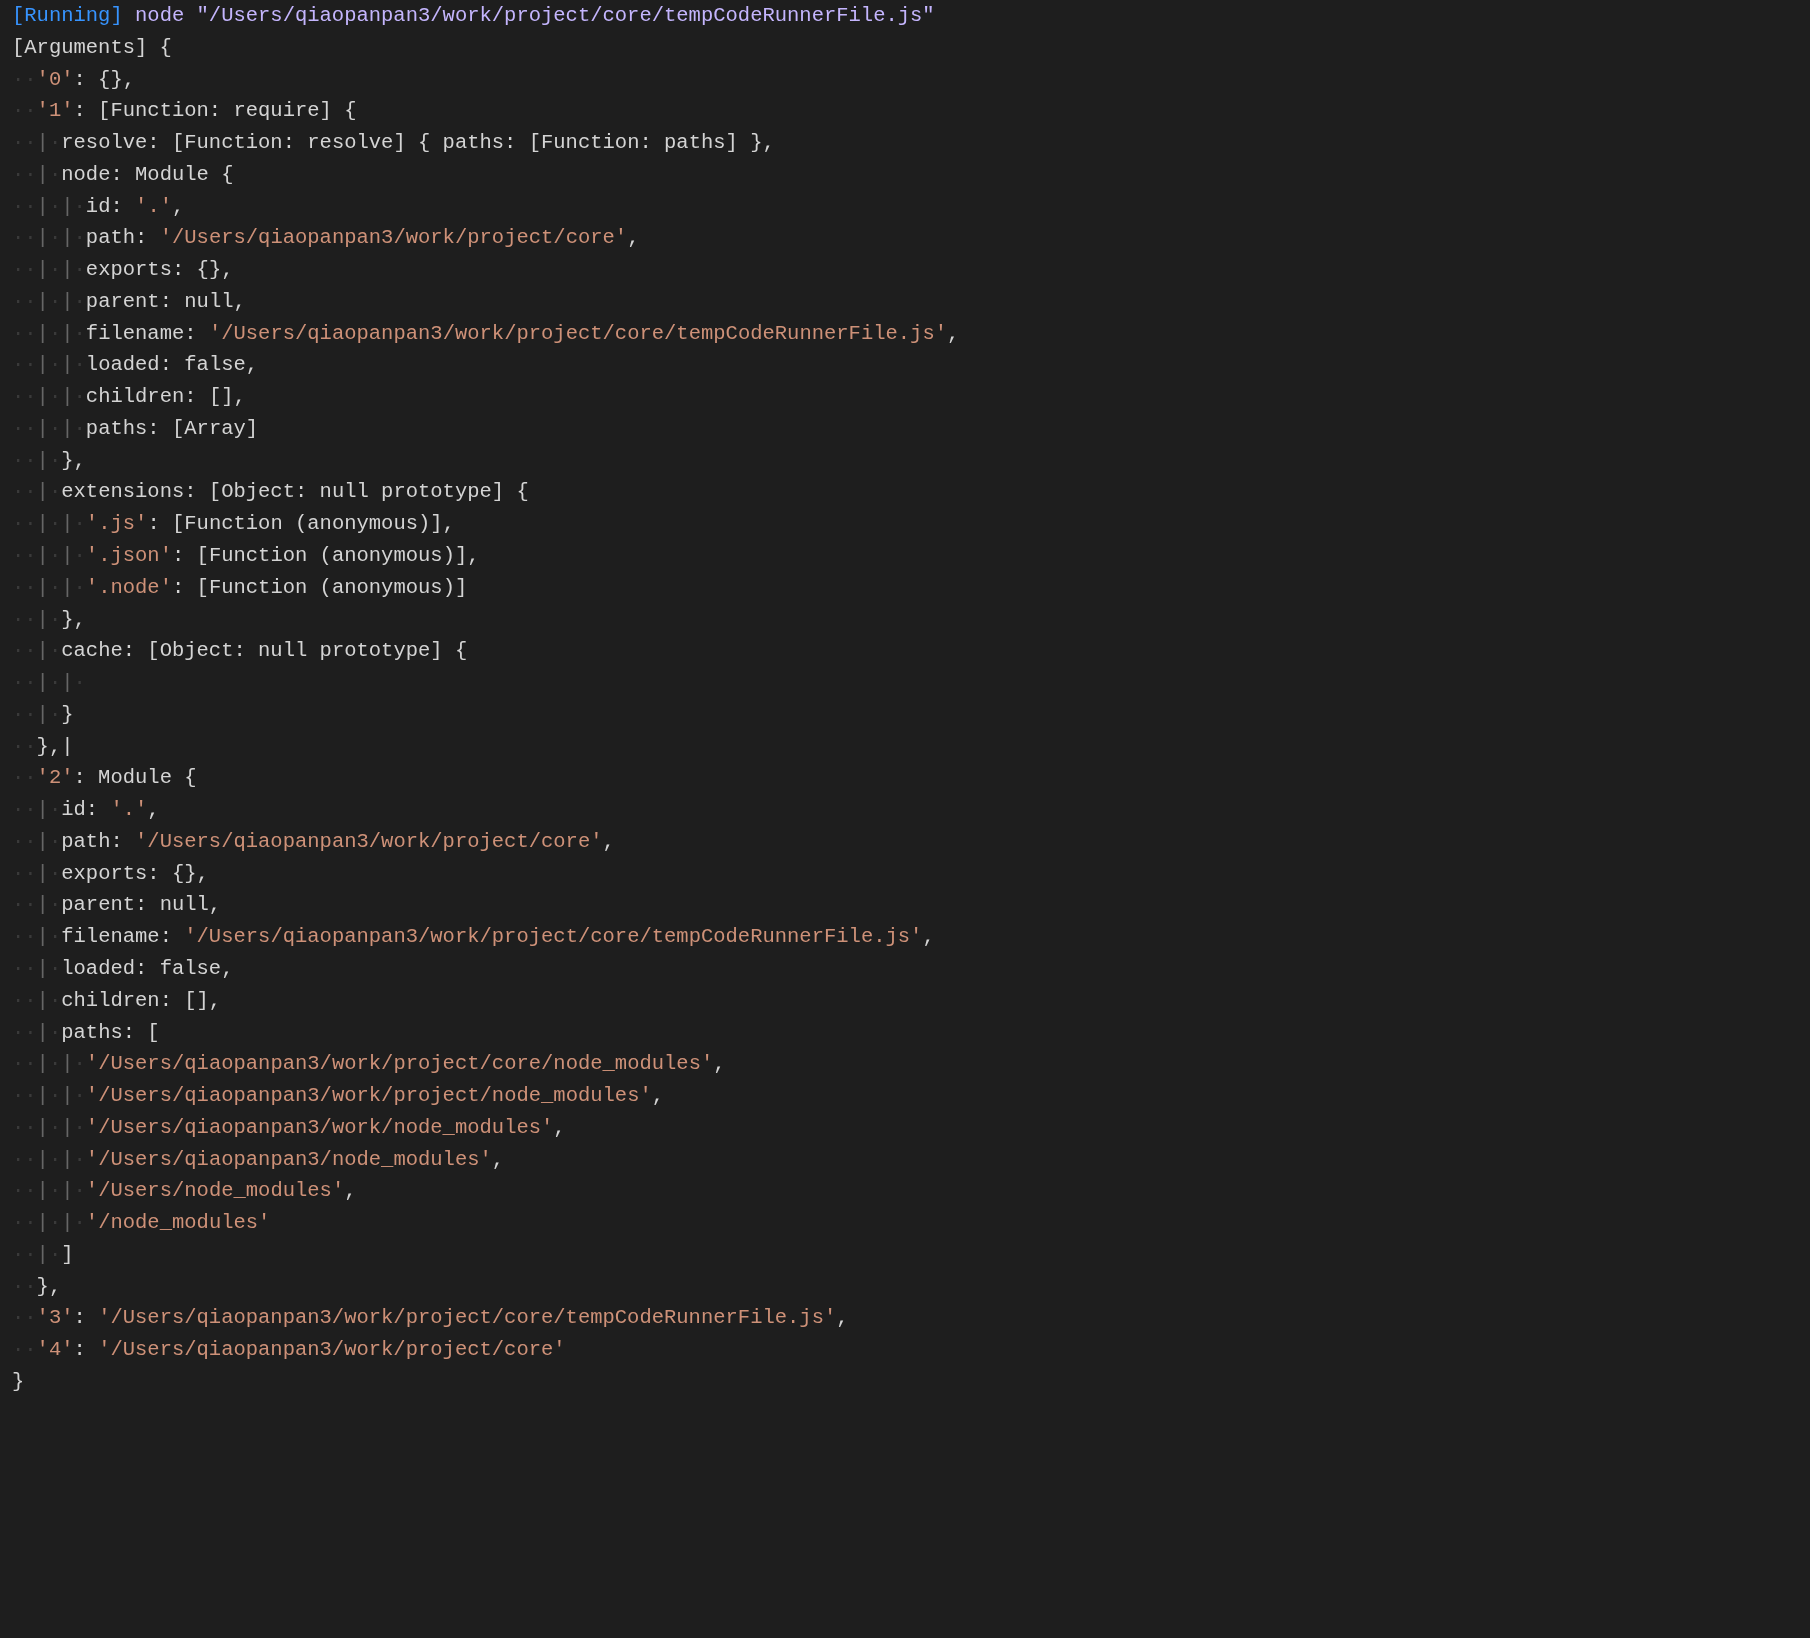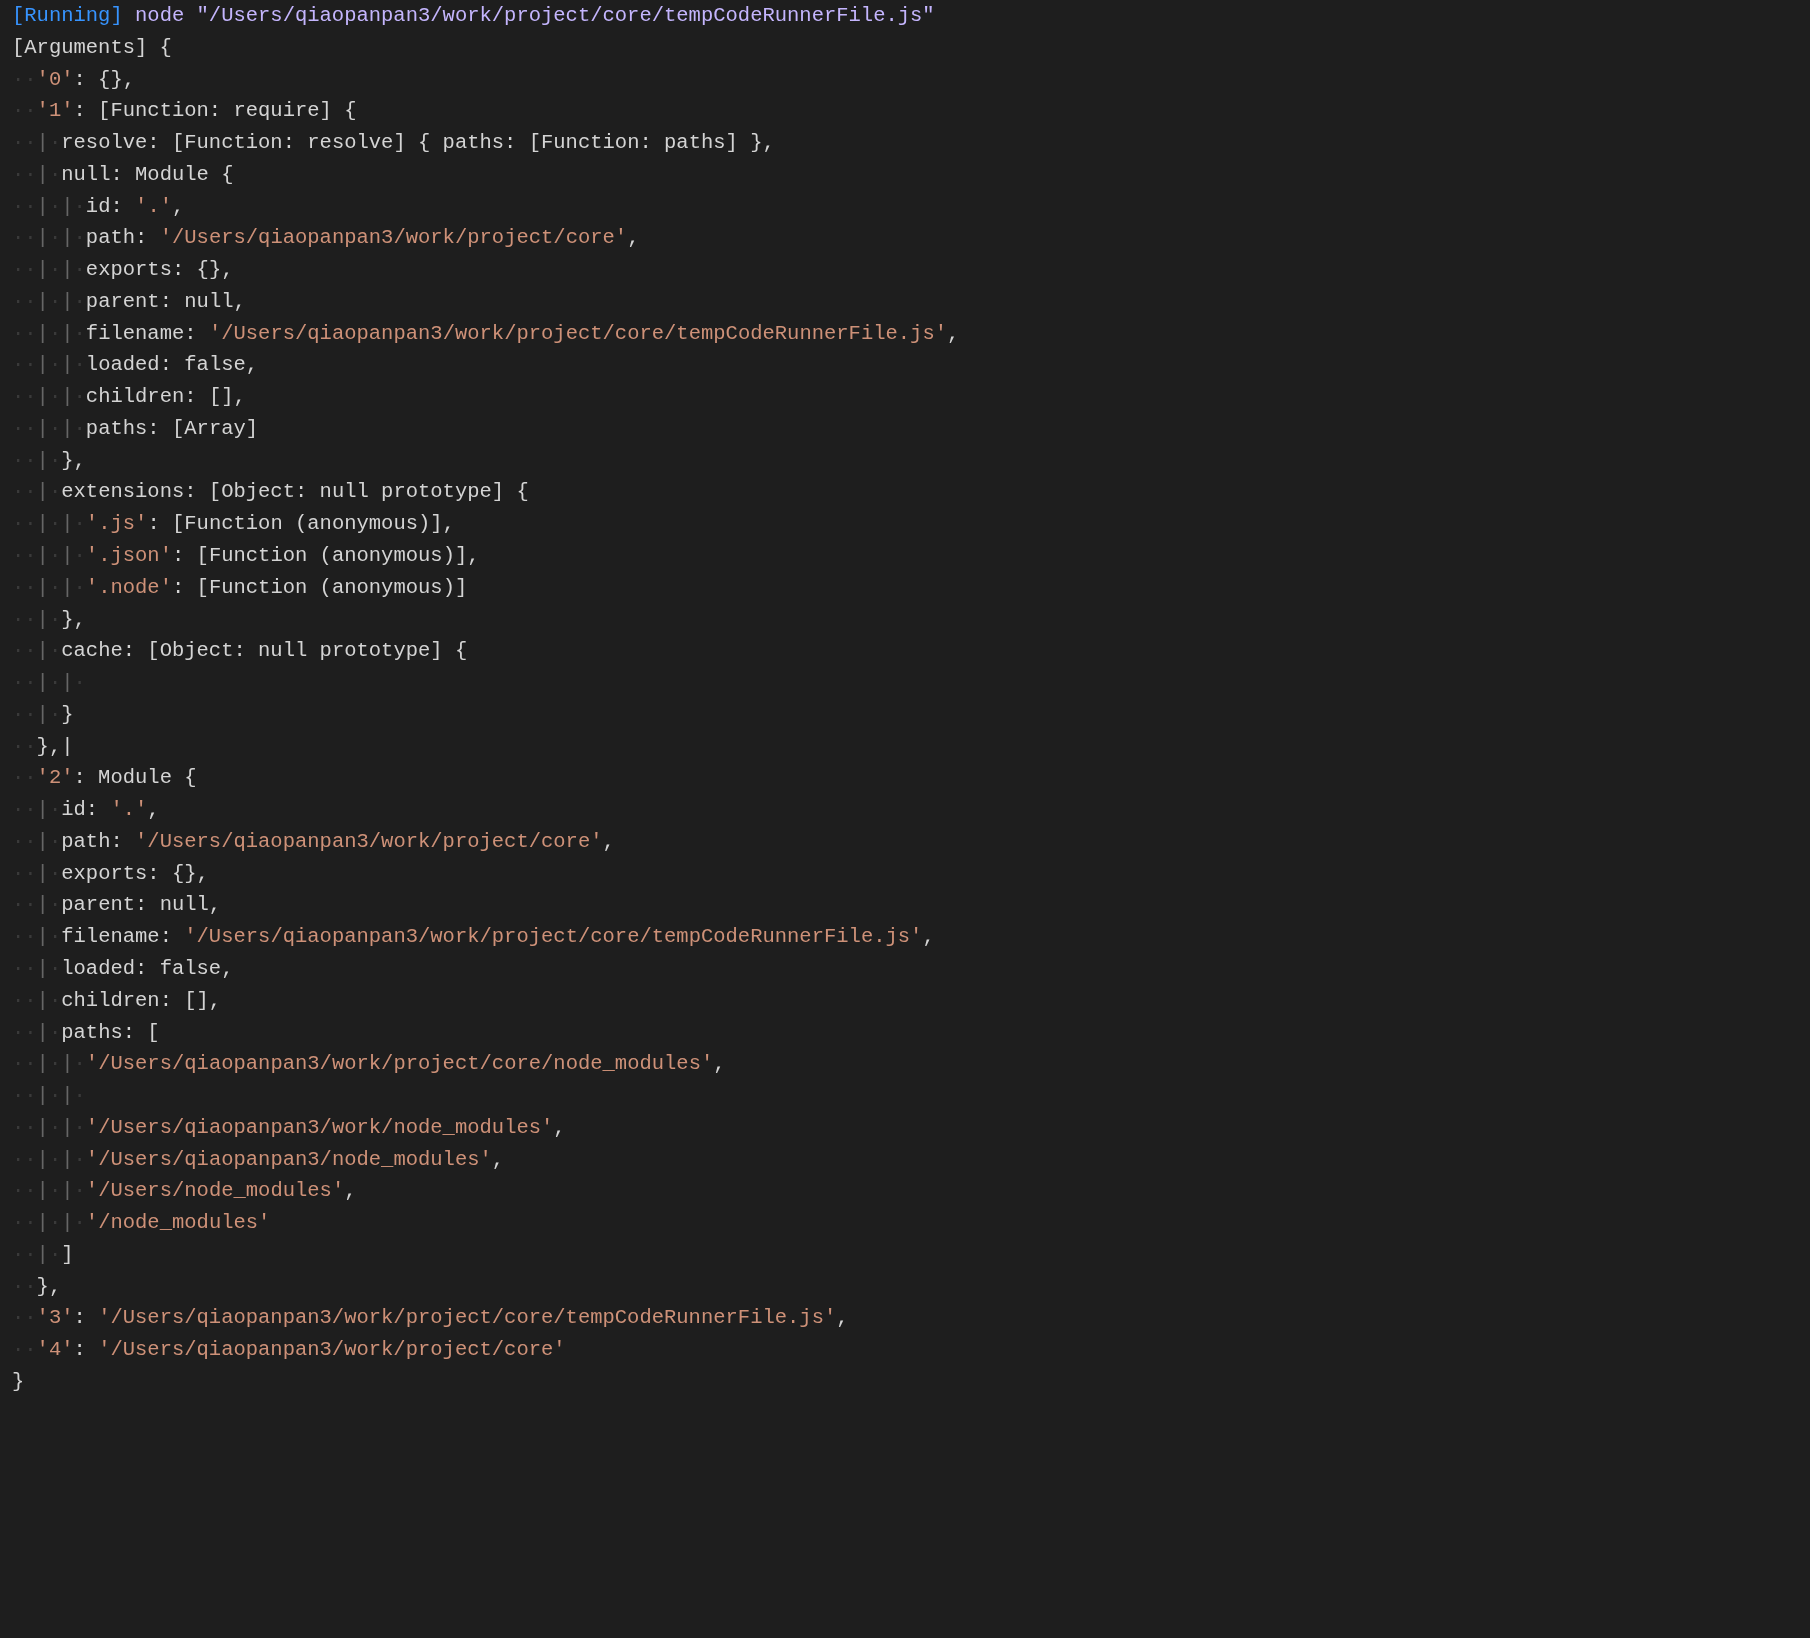--- a/index.html
+++ b/index.html
@@ -58,21 +58,21 @@
 
 <div class="terminal">
   <div class="line">
     <span class="running-tag">[Running]</span><span> </span><span class="cmd">node "/Users/qiaopanpan3/work/project/core/tempCodeRunnerFile.js"</span>
   </div>
   <div id="output-lines">
       <div class="line"><span class="content">[Arguments] {</span></div>
       <div class="line"><span class="guides">··</span><span class="content"><span class="str">'0'</span>: {},</span></div>
       <div class="line"><span class="guides">··</span><span class="content"><span class="str">'1'</span>: [Function: require] {</span></div>
       <div class="line"><span class="guides">··<span class="guide-bar">|</span>·</span><span class="content">resolve: [Function: resolve] { paths: [Function: paths] },</span></div>
-      <div class="line"><span class="guides">··<span class="guide-bar">|</span>·</span><span class="content">null: Module {</span></div>
+      <div class="line"><span class="guides">··<span class="guide-bar">|</span>·</span><span class="content">node: Module {</span></div>
       <div class="line"><span class="guides">··<span class="guide-bar">|</span>·<span class="guide-bar">|</span>·</span><span class="content">id: <span class="str">'.'</span>,</span></div>
       <div class="line"><span class="guides">··<span class="guide-bar">|</span>·<span class="guide-bar">|</span>·</span><span class="content">path: <span class="str">'/Users/qiaopanpan3/work/project/core'</span>,</span></div>
       <div class="line"><span class="guides">··<span class="guide-bar">|</span>·<span class="guide-bar">|</span>·</span><span class="content">exports: {},</span></div>
       <div class="line"><span class="guides">··<span class="guide-bar">|</span>·<span class="guide-bar">|</span>·</span><span class="content">parent: null,</span></div>
       <div class="line"><span class="guides">··<span class="guide-bar">|</span>·<span class="guide-bar">|</span>·</span><span class="content">filename: <span class="str">'/Users/qiaopanpan3/work/project/core/tempCodeRunnerFile.js'</span>,</span></div>
       <div class="line"><span class="guides">··<span class="guide-bar">|</span>·<span class="guide-bar">|</span>·</span><span class="content">loaded: false,</span></div>
       <div class="line"><span class="guides">··<span class="guide-bar">|</span>·<span class="guide-bar">|</span>·</span><span class="content">children: [],</span></div>
       <div class="line"><span class="guides">··<span class="guide-bar">|</span>·<span class="guide-bar">|</span>·</span><span class="content">paths: [Array]</span></div>
       <div class="line"><span class="guides">··<span class="guide-bar">|</span>·</span><span class="content">},</span></div>
       <div class="line"><span class="guides">··<span class="guide-bar">|</span>·</span><span class="content">extensions: [Object: null prototype] {</span></div>
@@ -87,21 +87,21 @@
       <div class="line"><span class="guides">··</span><span class="content"><span class="str">'2'</span>: Module {</span></div>
       <div class="line"><span class="guides">··<span class="guide-bar">|</span>·</span><span class="content">id: <span class="str">'.'</span>,</span></div>
       <div class="line"><span class="guides">··<span class="guide-bar">|</span>·</span><span class="content">path: <span class="str">'/Users/qiaopanpan3/work/project/core'</span>,</span></div>
       <div class="line"><span class="guides">··<span class="guide-bar">|</span>·</span><span class="content">exports: {},</span></div>
       <div class="line"><span class="guides">··<span class="guide-bar">|</span>·</span><span class="content">parent: null,</span></div>
       <div class="line"><span class="guides">··<span class="guide-bar">|</span>·</span><span class="content">filename: <span class="str">'/Users/qiaopanpan3/work/project/core/tempCodeRunnerFile.js'</span>,</span></div>
       <div class="line"><span class="guides">··<span class="guide-bar">|</span>·</span><span class="content">loaded: false,</span></div>
       <div class="line"><span class="guides">··<span class="guide-bar">|</span>·</span><span class="content">children: [],</span></div>
       <div class="line"><span class="guides">··<span class="guide-bar">|</span>·</span><span class="content">paths: [</span></div>
       <div class="line"><span class="guides">··<span class="guide-bar">|</span>·<span class="guide-bar">|</span>·</span><span class="content"><span class="str">'/Users/qiaopanpan3/work/project/core/node_modules'</span>,</span></div>
-      <div class="line"><span class="guides">··<span class="guide-bar">|</span>·<span class="guide-bar">|</span>·</span></div>
+      <div class="line"><span class="guides">··<span class="guide-bar">|</span>·<span class="guide-bar">|</span>·</span><span class="content"><span class="str">'/Users/qiaopanpan3/work/project/node_modules'</span>,</span></div>
       <div class="line"><span class="guides">··<span class="guide-bar">|</span>·<span class="guide-bar">|</span>·</span><span class="content"><span class="str">'/Users/qiaopanpan3/work/node_modules'</span>,</span></div>
       <div class="line"><span class="guides">··<span class="guide-bar">|</span>·<span class="guide-bar">|</span>·</span><span class="content"><span class="str">'/Users/qiaopanpan3/node_modules'</span>,</span></div>
       <div class="line"><span class="guides">··<span class="guide-bar">|</span>·<span class="guide-bar">|</span>·</span><span class="content"><span class="str">'/Users/node_modules'</span>,</span></div>
       <div class="line"><span class="guides">··<span class="guide-bar">|</span>·<span class="guide-bar">|</span>·</span><span class="content"><span class="str">'/node_modules'</span></span></div>
       <div class="line"><span class="guides">··<span class="guide-bar">|</span>·</span><span class="content">]</span></div>
       <div class="line"><span class="guides">··</span><span class="content">},</span></div>
       <div class="line"><span class="guides">··</span><span class="content"><span class="str">'3'</span>: <span class="str">'/Users/qiaopanpan3/work/project/core/tempCodeRunnerFile.js'</span>,</span></div>
       <div class="line"><span class="guides">··</span><span class="content"><span class="str">'4'</span>: <span class="str">'/Users/qiaopanpan3/work/project/core'</span></span></div>
       <div class="line"><span class="content">}</span></div>
     </div>

